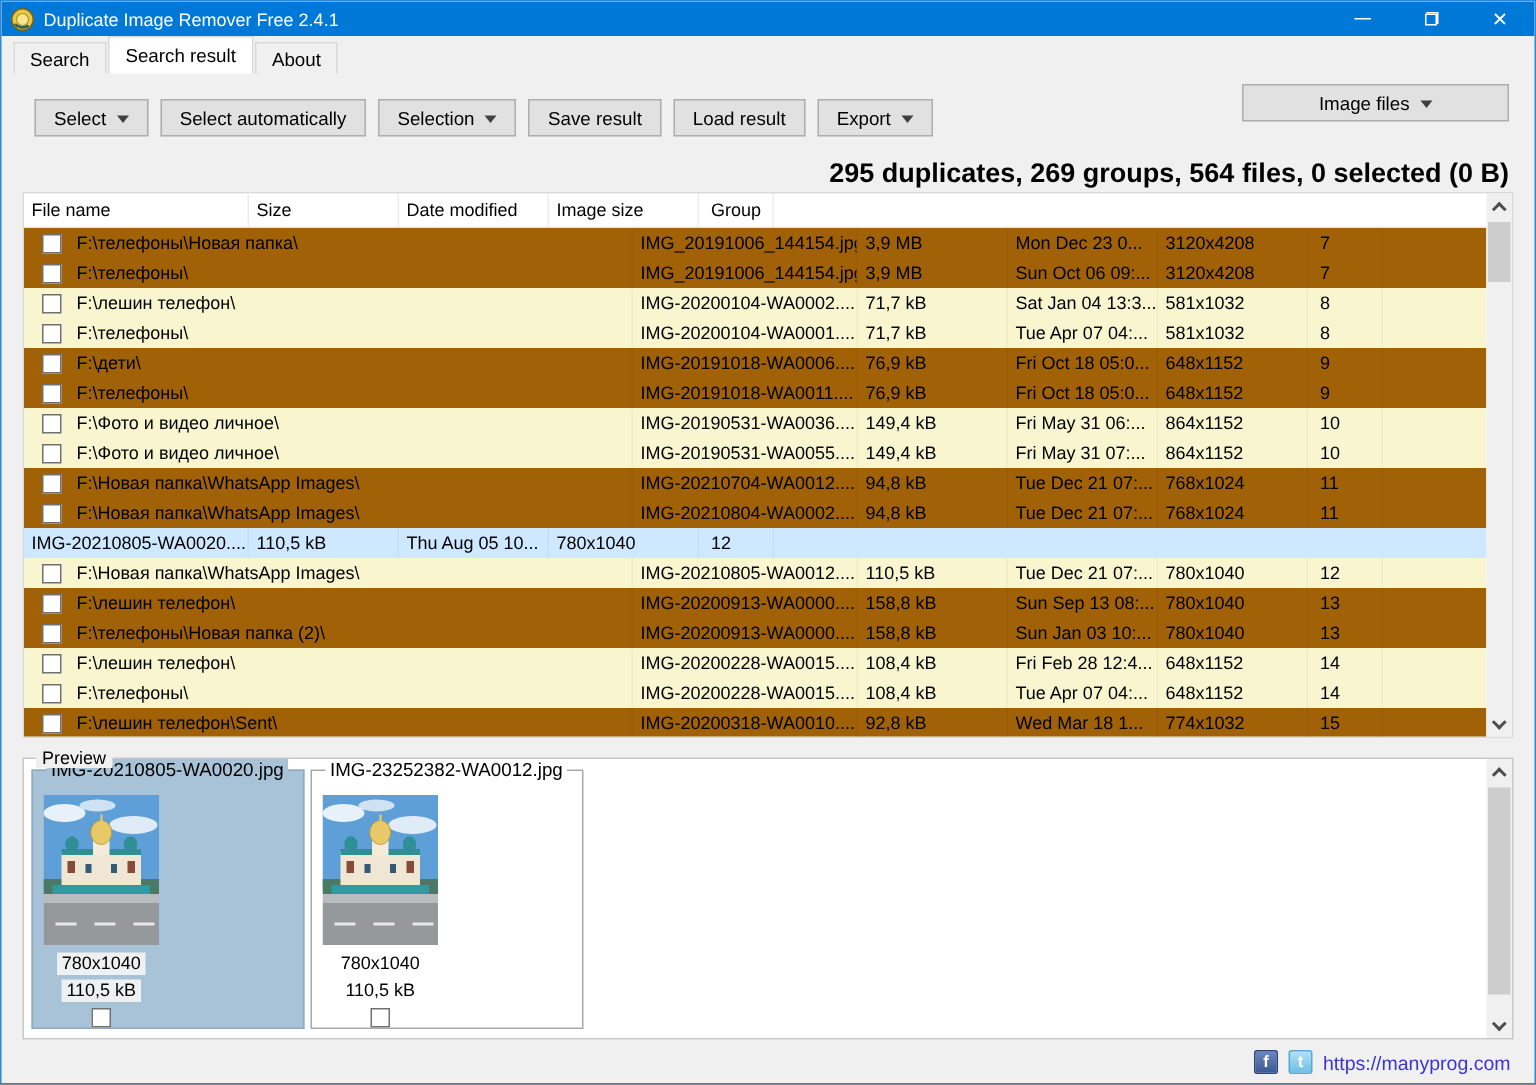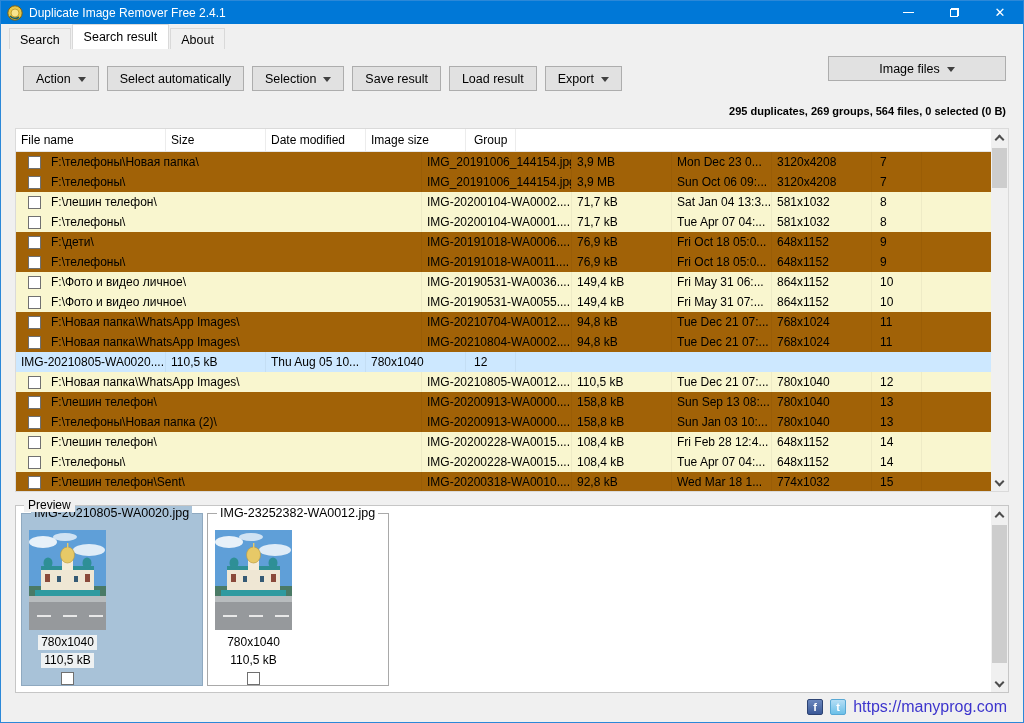--- a/index.html
+++ b/index.html
@@ -23,21 +23,21 @@
   
   .tabstrip { position:absolute; top:29px; left:8px; display:flex; align-items:flex-end; height:19px; }
   .tab { height:21px; padding:2px 10px 0; font-size:12.5px; background:#f0f0f0; border:1px solid #d9d9d9; border-bottom:none; display:flex; align-items:center; margin-right:1px; }
   .tab.active { height:25px; background:#fff; position:relative; z-index:2; padding:0 11px;text-align:right; }
   
   .toolbar { position:absolute; top:65px; left:22px; display:flex; gap:8px; }
   .btn { height:25px; background:#e1e1e1; border:1px solid #adadad; font-size:12.5px; font-family:inherit; padding:0 12px; display:inline-flex; align-items:center; gap:7px; white-space:nowrap; }
   .drop-arrow { width:0; height:0; border-left:4px solid transparent; border-right:4px solid transparent; border-top:5px solid #404040; display:inline-block; margin-top:1px; }
   .image-files-btn { position:absolute; top:55px; right:17px; width:178px; height:25px; justify-content:center; }
   
-  .status-line { position:absolute; top:104px; right:17px; font-size:11px; font-weight:bold; white-space:nowrap; }
+  .status-line { position:absolute; top:104px; right:17px; font-size:18px; font-weight:bold; white-space:nowrap; }
   
   .table-wrap { position:absolute; left:14px; top:127px; width:994px; height:364px; background:#fff; border:1px solid #dadada; }
   .tbl-content { position:absolute; top:0; left:0; right:17px; bottom:0; overflow:hidden; }
   .thead { display:flex; height:23px; border-bottom:1px solid #e6e6e6; background:#fff; }
   .hcell { font-size:12px; display:flex; align-items:center; padding-left:5px; border-right:1px solid #ececec; white-space:nowrap; }
   .h-path { width:406px; padding-left:13px; }
   .h-file { width:150px; } .h-size { width:100px; } .h-date { width:100px; } .h-imgsize { width:100px; } .h-group { width:50px; padding-left:8px; }
   .h-fill { flex:1; border-right:none; }
   .trow { display:flex; height:20px; background:#a16207; }
   .trow.bg-yellow { background:#f9f6cf; }
@@ -72,21 +72,21 @@
   .meta { position:absolute; left:7px; width:77px; text-align:center; font-size:12px; }
   .meta.dim { top:121px; } .meta.fsize { top:139px; }
   .chip { display:inline-block; padding:0 3px; line-height:15px; }
   .card.selected .chip { background:#eef1f2; }
   .card-cb { position:absolute; top:158px; left:39px; width:13px; height:13px; background:#fff; border:1px solid #707070; }
   
   .footer-links { position:absolute; right:16px; bottom:6px; display:flex; align-items:center; gap:7px; }
   .soc-icon { width:16px; height:16px; border-radius:2px; color:#fff; font-size:11px; font-weight:bold; display:flex; align-items:center; justify-content:center; line-height:1; }
   .icon-fb { background:linear-gradient(#6b87bd,#3b5998); border:1px solid #2d4373; }
   .icon-tw { background:linear-gradient(#b5def5,#6cc0e8); border:1px solid #58a8d4; }
-  .site-link { font-size:16px; color:#3d35cd; text-decoration:none;text-align:center; }
+  .site-link { font-size:13px; color:#3d35cd; text-decoration:none;text-align:center; }
 </style>
 </head>
 <body>
 
 <div class="window">
 
   <div class="titlebar">
     <svg class="app-icon" viewBox="0 0 16 16">
       <circle cx="8" cy="8" r="7.2" fill="#e8c84a" stroke="#7d6010" stroke-width="1"></circle>
       <circle cx="8" cy="8" r="4" fill="#f6e48e" stroke="#b99420" stroke-width="0.8"></circle>
@@ -116,21 +116,21 @@
     <div class="tab active">
         <span>Search result</span>
       </div>
     <div class="tab">
         <span>About</span>
       </div>
   </div>
 
   <div class="toolbar">
     <button class="btn">
-        <span>Action</span>
+        <span>Select</span>
         <span class="drop-arrow"></span>
       </button>
     <button class="btn">
         <span>Select automatically</span>
       </button>
     <button class="btn">
         <span>Selection</span>
         <span class="drop-arrow"></span>
       </button>
     <button class="btn">

